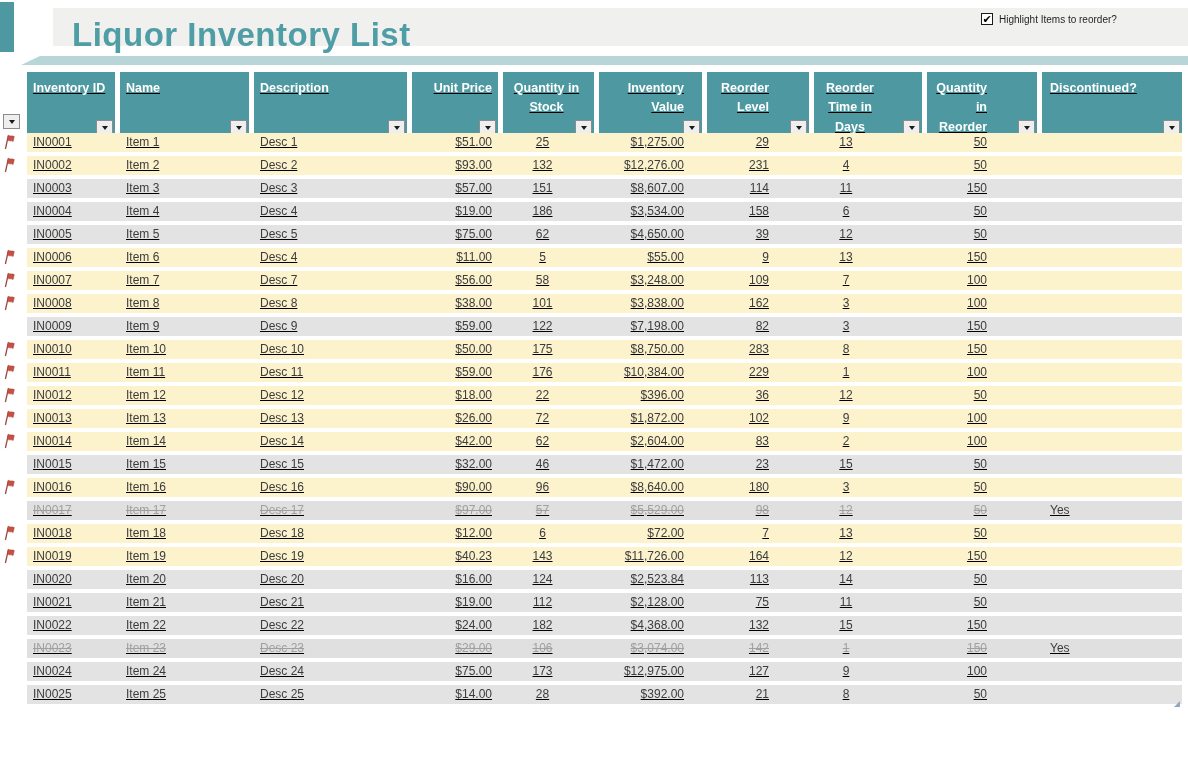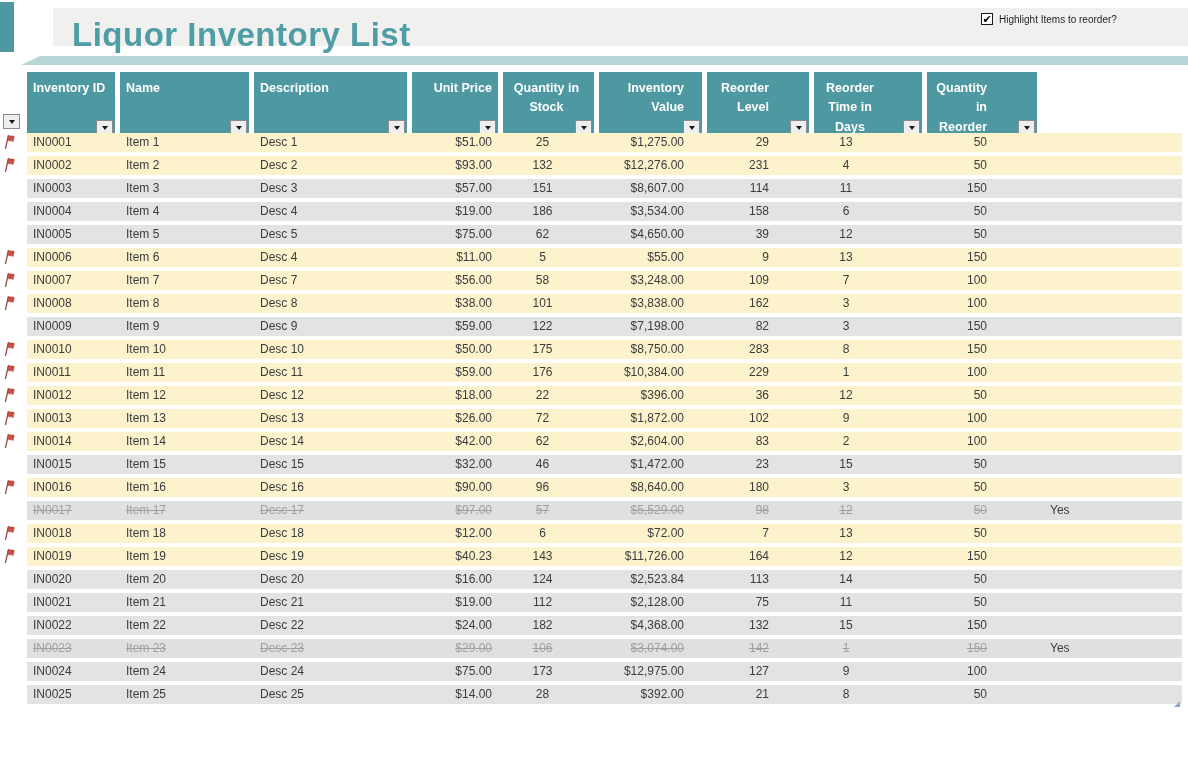--- a/index.html
+++ b/index.html
@@ -34,21 +34,21 @@
   }
   .checkbox-label{font-size:10px;color:#1f1f1f;}
   .teal-band{
     position:absolute;left:21px;top:56px;width:1167px;height:9px;background:var(--band-teal);
     clip-path:polygon(19px 0,100% 0,100% 100%,0 100%);
   }
   
   .grid{
     display:grid;flex:1 1 auto;
     grid-template-columns:88px 129px 153px 86px 91px 103px 102px 108px 110px 140px;
-    column-gap:5px;margin-right:22px;
+    column-gap:5px;margin-right:22px;text-decoration:underline;
   }
   .gutter{width:27px;flex:0 0 27px;position:relative;background:#fff;}
   
   .table-header{position:absolute;left:0;top:72px;width:1188px;height:58px;display:flex;}
   .header-cell{
     position:relative;background:var(--header-teal);color:#fff;
     font-size:12.5px;font-weight:bold;line-height:1.55;
     padding:7px 6px 0 8px;
   }
   .filter-btn{
@@ -157,20 +157,26 @@
     <div class="filter-btn">
       <span class="arrow"></span>
     </div>
   </div>
       <div class="header-cell c8">
     <span>Quantity in Reorder</span>
     <div class="filter-btn">
       <span class="arrow"></span>
     </div>
   </div>
+      <div class="header-cell c9">
+    <span>Discontinued?</span>
+    <div class="filter-btn">
+      <span class="arrow"></span>
+    </div>
+  </div>
     </div>
 </div>
 
 <div class="table-body" id="table-body">
     <div class="row-wrap">
     <div class="gutter">
       <svg class="flag" width="12" height="16" viewBox="0 0 12 16">
         <line x1="2.4" y1="15" x2="5.4" y2="1.6" stroke="#9C4A41" stroke-width="1.3"></line>
         <path d="M5.3 1.2 C7.1 2.7 9.0 1.1 11.3 2.6 L10.1 7.5 C8.1 6.1 6.1 7.6 4.2 6.1 Z" fill="#C84F44" stroke="#A63C33" stroke-width="0.5"></path>
       </svg>

